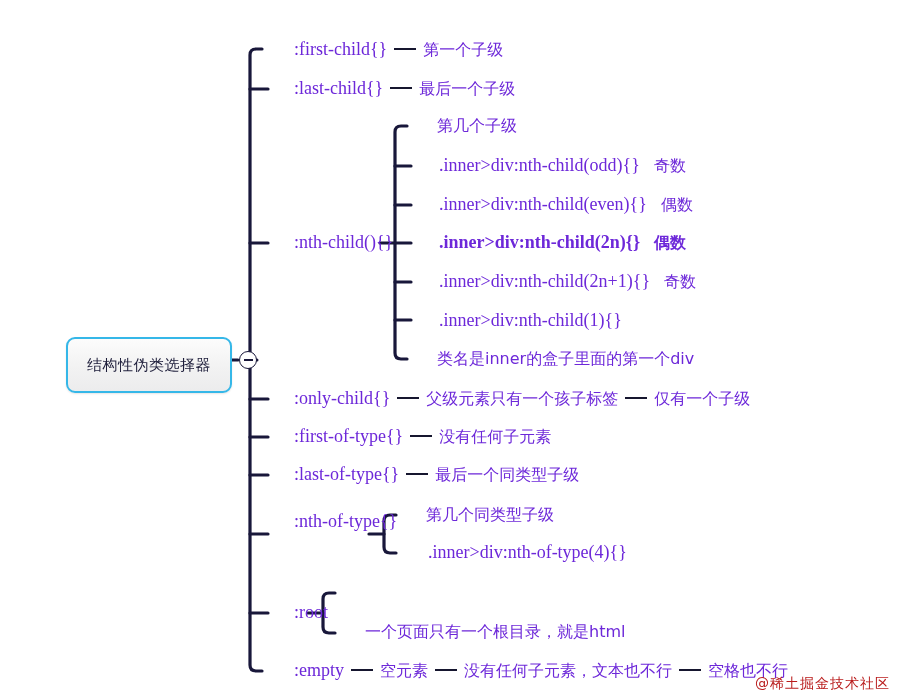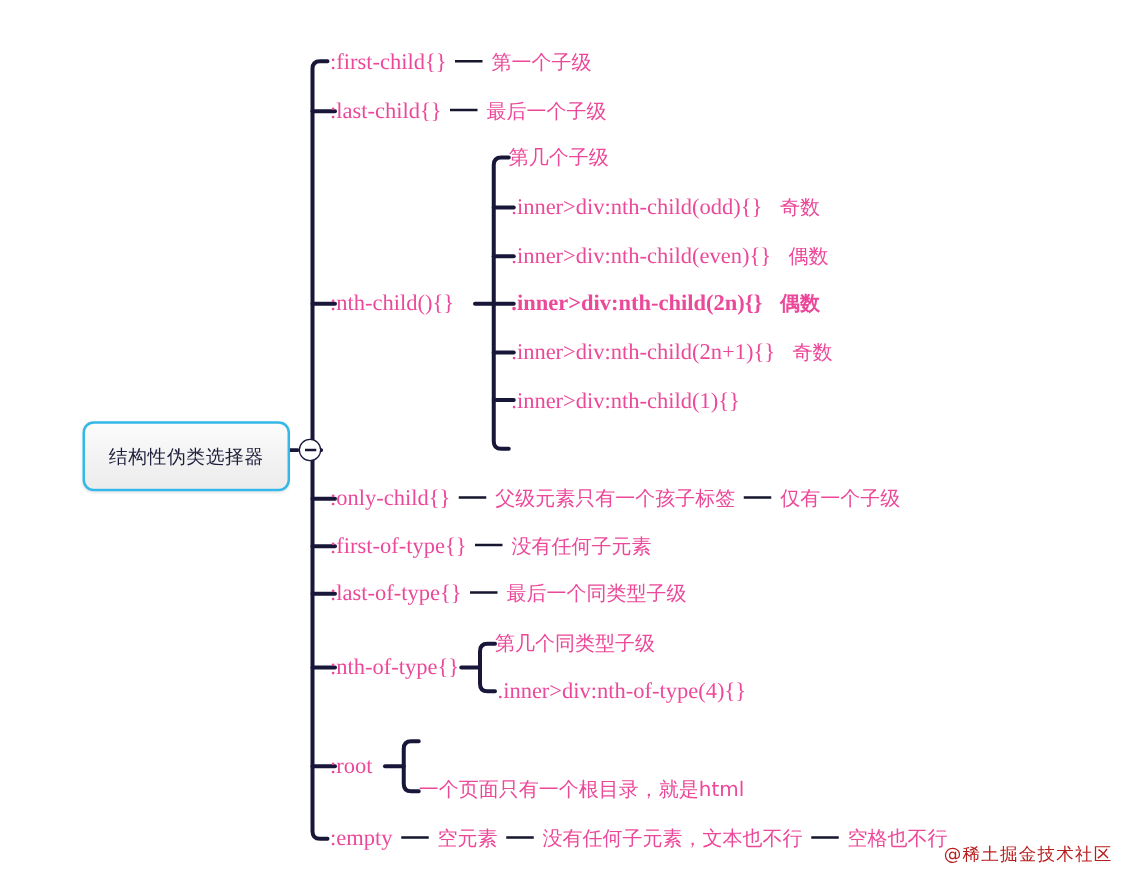--- a/index.html
+++ b/index.html
@@ -74,24 +74,25 @@
     display: block;
     width: 9px;
     height: 1.8px;
     background: #18173a;
   }
 
   
   .node {
     position: absolute;
     white-space: nowrap;
-    color: #ec4899;
+    color: #6d28d9;
     font-family: "Liberation Serif", "DejaVu Serif", serif;
     font-size: 18px;
     line-height: 20px;
+    margin-left: 30px;
   }
   .node .cn {
     font-family: "DejaVu Sans", "Liberation Sans", sans-serif;
     font-size: 16px;
   }
   .node .dash {
     display: inline-block;
     vertical-align: middle;
     width: 22px;
     height: 2.6px;
@@ -184,34 +185,37 @@
   </div>
   <div class="node" style="left:409px; top:232px;font-weight:bold;">
     <span>.inner&gt;div:nth-child(2n){}</span><span class="gap-wide"></span><span class="cn">偶数</span>
   </div>
   <div class="node" style="left:409px; top:271px;">
     <span>.inner&gt;div:nth-child(2n+1){}</span><span class="gap-wide"></span><span class="cn">奇数</span>
   </div>
   <div class="node" style="left:409px; top:310px;">
     <span>.inner&gt;div:nth-child(1){}</span>
   </div>
+  <div class="node" style="left:407px; top:348px;">
+    <span class="cn">类名是inner的盒子里面的第一个div</span>
+  </div>
 
   <div class="node" style="left:264px; top:388px;">
     <span>:only-child{}</span><span class="dash"></span><span class="cn">父级元素只有一个孩子标签</span><span class="dash"></span><span class="cn">仅有一个子级</span>
   </div>
 
   <div class="node" style="left:264px; top:426px;">
     <span>:first-of-type{}</span><span class="dash"></span><span class="cn">没有任何子元素</span>
   </div>
 
   <div class="node" style="left:264px; top:464px;">
     <span>:last-of-type{}</span><span class="dash"></span><span class="cn">最后一个同类型子级</span>
   </div>
 
-  <div class="node" style="left:264px; top:523px;text-align:center;">
+  <div class="node" style="left:264px; top:511px;text-align:center;">
     <span>:nth-of-type{}</span>
   </div>
   <div class="node" style="left:396px; top:504px;">
     <span class="cn">第几个同类型子级</span>
   </div>
   <div class="node" style="left:398px; top:542px;">
     <span>.inner&gt;div:nth-of-type(4){}</span>
   </div>
 
   <div class="node" style="left:264px; top:602px;">

